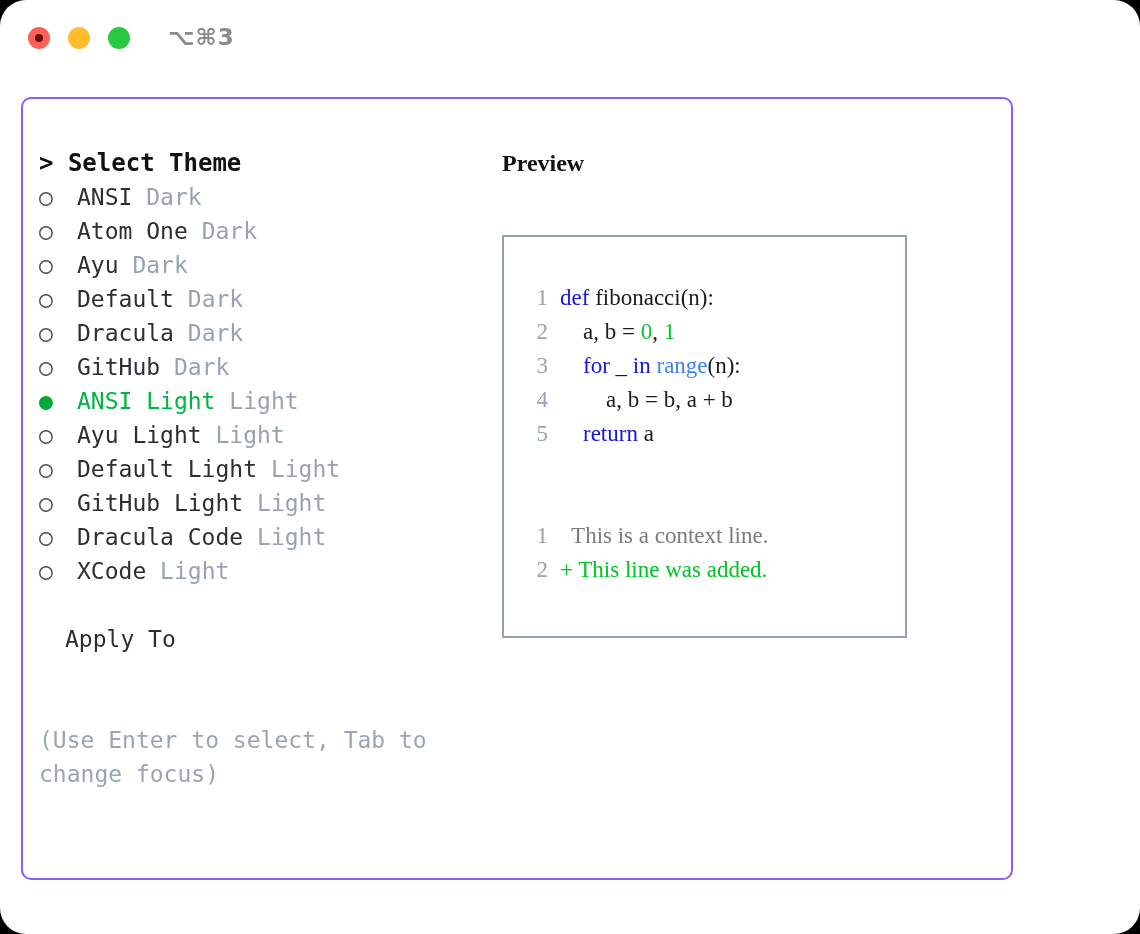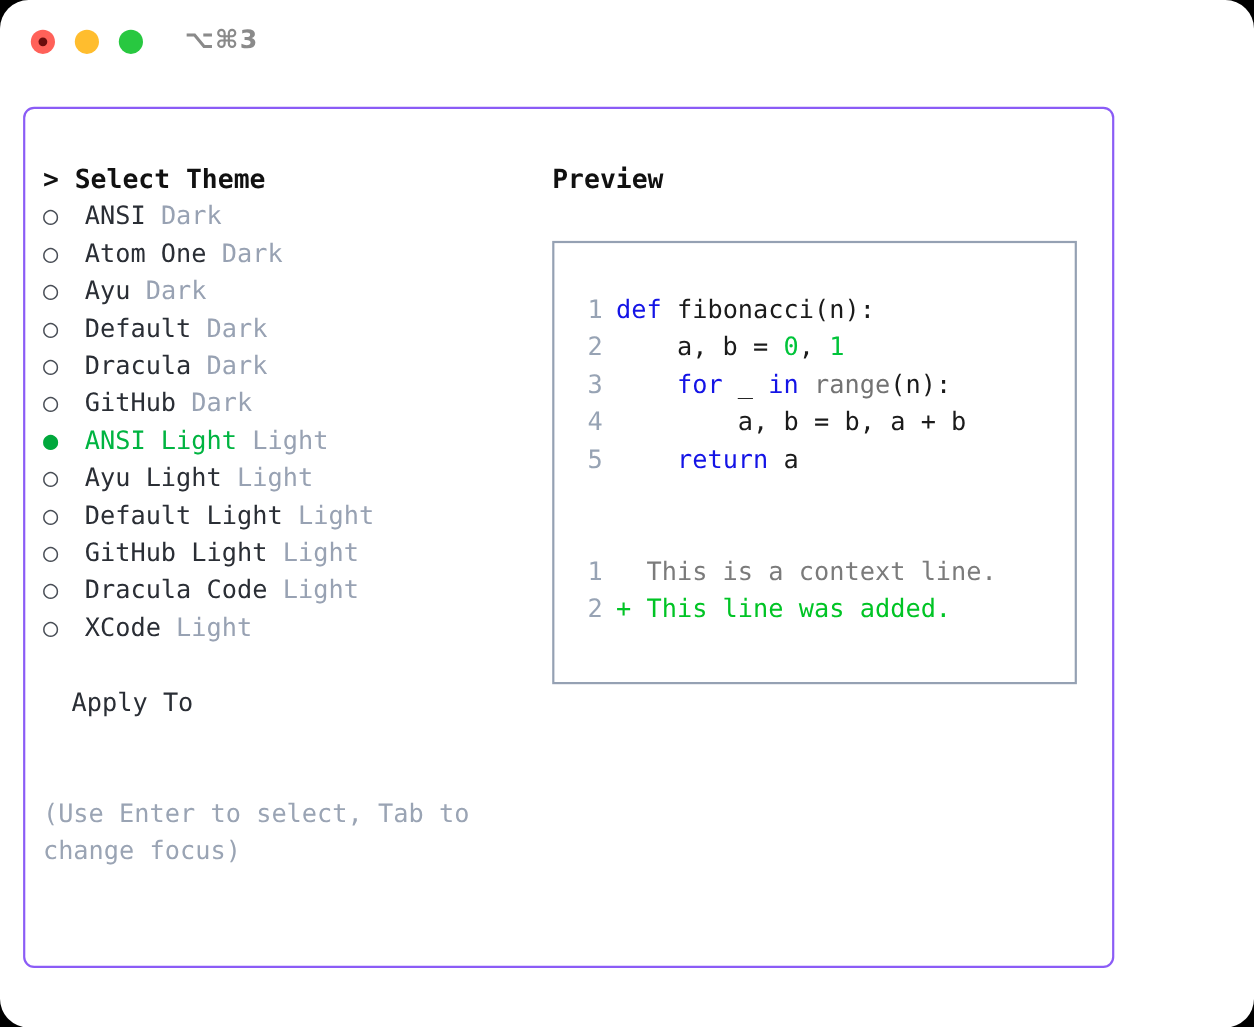--- a/index.html
+++ b/index.html
@@ -120,52 +120,53 @@
     font-size: 23px;
     line-height: 34px;
   }
 
   
   #preview-column {
     position: absolute;
     left: 479px;
     top: 47px;
     width: 500px;
+    font-family: Liberation Serif, serif;
   }
   #preview-header {
     font-size: 24px;
     font-weight: bold;
     color: #111111;
     line-height: 34px;
     white-space: pre;
   }
   #code-box {
-    margin-top: 39px;
-    width: 477px;
+    margin-top: 55px;
+    width: 405px;
     height: 403px;
     border: 2px solid #95a1b3;
     background: #ffffff;
     padding: 44px 0 0 14px;
   }
   .code-line {
     height: 34px;
     line-height: 34px;
     font-size: 23px;
     white-space: pre;
   }
   .ln {
     display: inline-block;
     width: 30px;
     text-align: right;
     color: #97a3b4;
     margin-right: 12px;
   }
   .tok-kw   { color: #1414e6; }
   .tok-num  { color: #00c43a; }
-  .tok-fn   { color: #737373; }
+  .tok-fn   { color: #3b82f6; }
   .tok-txt  { color: #1b1b1b; }
   .tok-ctx  { color: #7b7b7b; }
   .tok-del  { color: #c62020; }
   .tok-add  { color: #00c425; }
   .code-gap { height: 34px; }
 </style>
 </head>
 <body>
 
 <div id="app-window">

